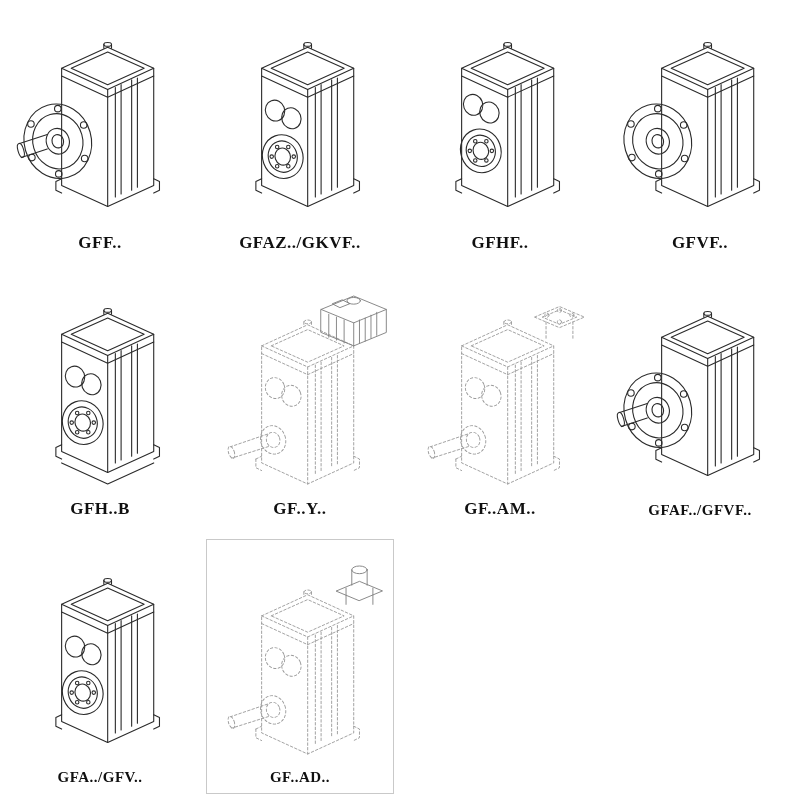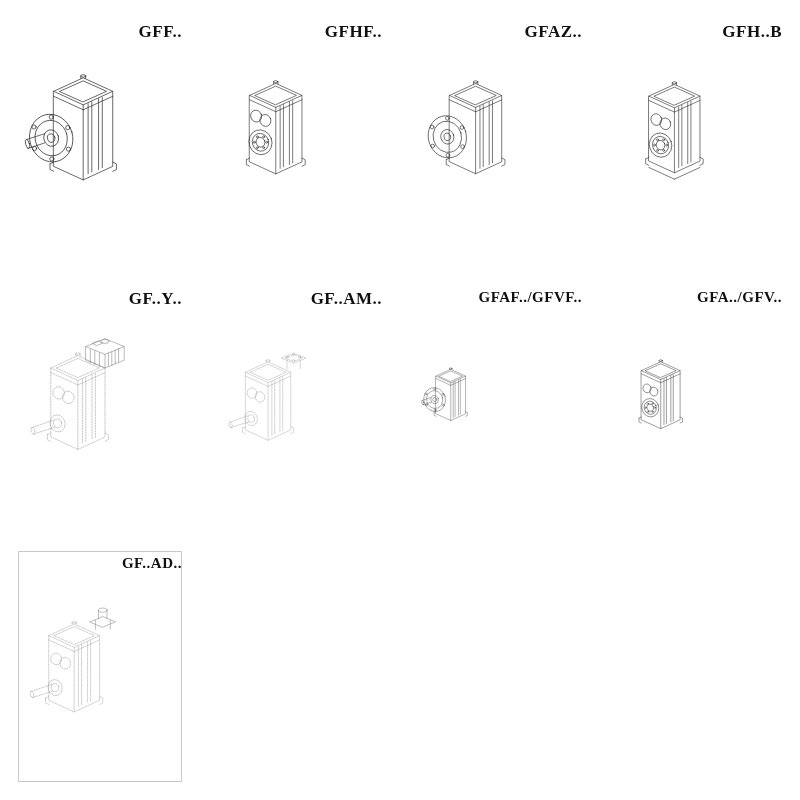--- a/index.html
+++ b/index.html
@@ -1,19 +1,19 @@
 <!DOCTYPE html>
 <html><head>
 <meta charset="utf-8">
 <style>
   html,body{margin:0;padding:0;background:#ffffff;}
   body{width:800px;height:800px;overflow:hidden;}
   .grid{display:grid;width:800px;height:800px;grid-template-columns:repeat(4,1fr);grid-template-rows:repeat(3,1fr);}
-  .cell{display:flex;flex-direction:row;justify-content:flex-end;
-        padding:4px 2px 10px;margin:16px;box-sizing:border-box;}
+  .cell{display:flex;flex-direction:column;align-items:center;justify-content:flex-end;
+        padding:4px 2px 10px;margin:4px;box-sizing:border-box;}
   .drawing{flex:1 1 auto;width:100%;max-height:214px;}
   .label{font-family:"Liberation Serif", serif;font-weight:700;font-size:17px;color:#101010;
          letter-spacing:.5px;text-align:center;margin-top:2px;white-space:nowrap;}
   .label-lg{font-size:15px;}
   svg.drawing{fill:none;stroke:#2b2b2b;stroke-width:1.15;stroke-linecap:round;stroke-linejoin:round;}
   .dashed{stroke:#9a9a9a;stroke-width:.95;stroke-dasharray:2.6 2.2;}
   .solidlight{stroke:#7e7e7e;stroke-width:.95;}
   .boxed{outline:1px solid #c9c9c9;outline-offset:-3px;}
   .defs{position:absolute;width:0;height:0;overflow:hidden;}
 </style>
@@ -109,39 +109,48 @@
     <svg class="drawing" viewBox="0 0 196 216">
       <g transform="translate(8,8)">
           <use href="#housing"></use>
           <use href="#flange"></use>
           <use href="#shaft"></use>
         </g>
     </svg>
     <figcaption class="label">GFF..</figcaption>
   </figure>
 
+  <figure class="cell">
+    <svg class="drawing" viewBox="0 0 196 216">
+      <g transform="translate(8,8)">
+          <use href="#housing"></use>
+          <use href="#bores"></use>
+        </g>
+    </svg>
+    <figcaption class="label">GFAZ../GKVF..</figcaption>
+  </figure>
 
   <figure class="cell">
     <svg class="drawing" viewBox="0 0 196 216">
       <g transform="translate(8,8)">
           <use href="#housing"></use>
           <use href="#bores" transform="translate(-2,-6)"></use>
         </g>
     </svg>
     <figcaption class="label">GFHF..</figcaption>
   </figure>
 
   <figure class="cell">
     <svg class="drawing" viewBox="0 0 196 216">
       <g transform="translate(8,8)">
           <use href="#housing"></use>
           <use href="#flange"></use>
         </g>
     </svg>
-    <figcaption class="label">GFAZ..</figcaption>
+    <figcaption class="label">GFVF..</figcaption>
   </figure>
 
 
   <figure class="cell">
     <svg class="drawing" viewBox="0 0 196 216">
       <g transform="translate(8,8)">
           <use href="#housing"></use>
           <use href="#bores"></use>
           <path d="M50 176 L98 198 M146 176 L98 198"></path>
         </g>

